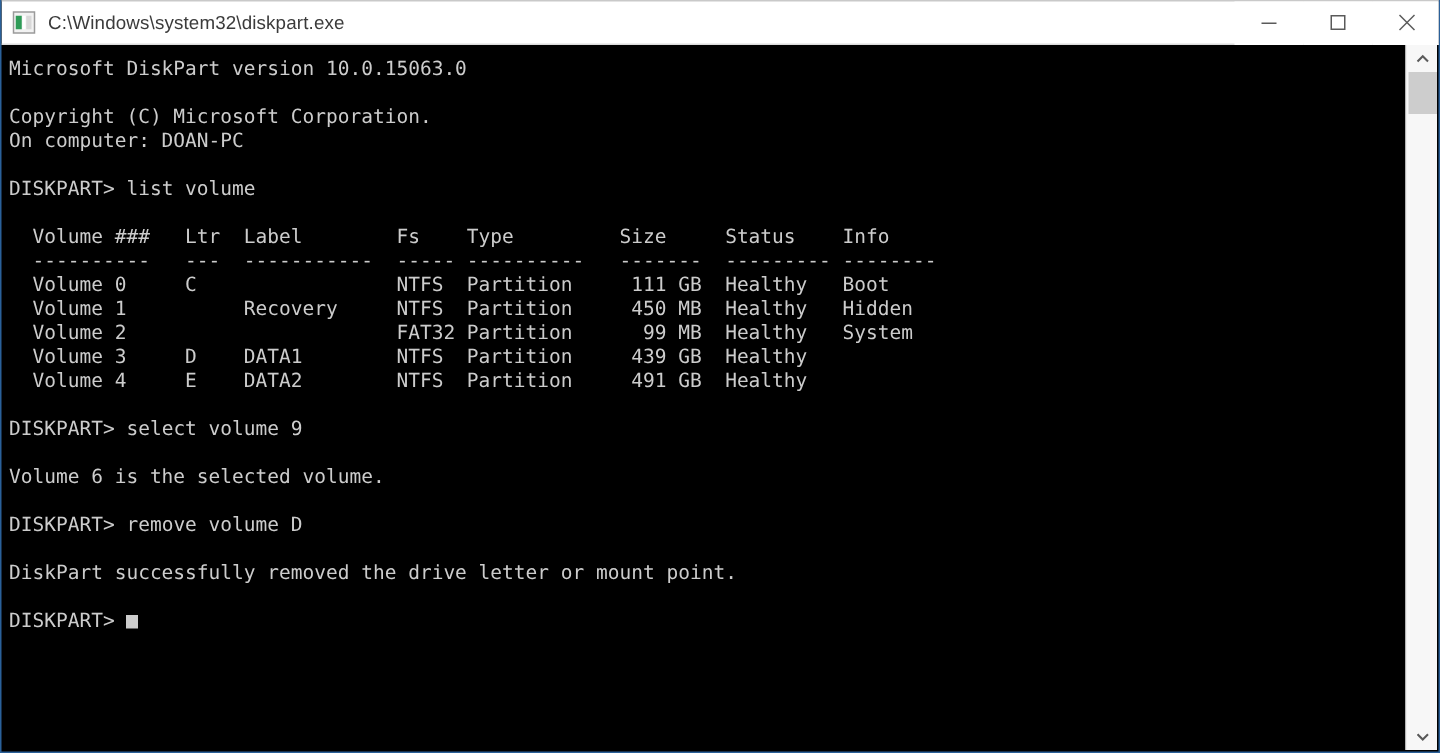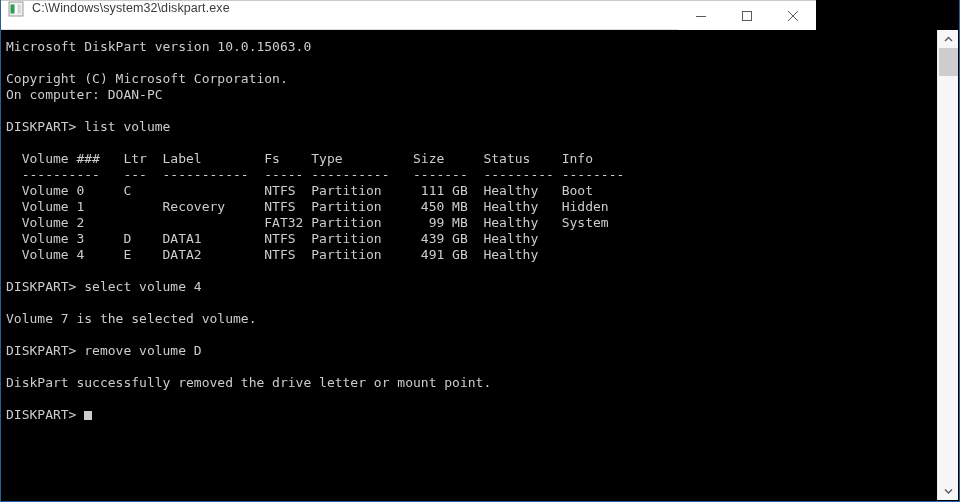--- a/index.html
+++ b/index.html
@@ -22,27 +22,28 @@
     background: #000000;
     border: 1px solid #2a6099;
     border-top: none;
     overflow: hidden;
   }
 
   
   .titlebar {
     position: absolute;
     left: 0; top: 0;
-    width: 815px;
+    width: 960px;
     height: 30px;
     background: #ffffff;
     border-top: 1px solid #c9c9c9;
     border-bottom: 1px solid #dcdcdc;
     box-sizing: border-box;
     display: flex;
+    align-items: center;
   }
   .title-icon {
     width: 16px;
     height: 16px;
     margin-left: 7px;
     margin-right: 8px;
     flex: 0 0 auto;
     position: relative;
   }
   .title-text {
@@ -172,23 +173,23 @@
 <span>DISKPART&gt;</span> <span>list volume</span>
 
   <span>Volume ###   Ltr  Label        Fs    Type         Size     Status    Info</span>
   <span>----------   ---  -----------  ----- ----------   -------  --------- --------</span>
 <span>  Volume 0     C                 NTFS  Partition     111 GB  Healthy   Boot
   Volume 1          Recovery     NTFS  Partition     450 MB  Healthy   Hidden
   Volume 2                       FAT32 Partition      99 MB  Healthy   System
   Volume 3     D    DATA1        NTFS  Partition     439 GB  Healthy
   Volume 4     E    DATA2        NTFS  Partition     491 GB  Healthy
 </span>
-<span>DISKPART&gt;</span> <span>select volume 4</span>
-
-<span>Volume 7 is the selected volume.</span>
+<span>DISKPART&gt;</span> <span>select volume 9</span>
+
+<span>Volume 6 is the selected volume.</span>
 
 <span>DISKPART&gt;</span> <span>remove volume D</span>
 
 <span>DiskPart successfully removed the drive letter or mount point.</span>
 
 <span>DISKPART&gt;</span> <span class="cursor"></span></pre>
   </div>
 
   <div class="scrollbar">
     <div class="sb-arrow up">

